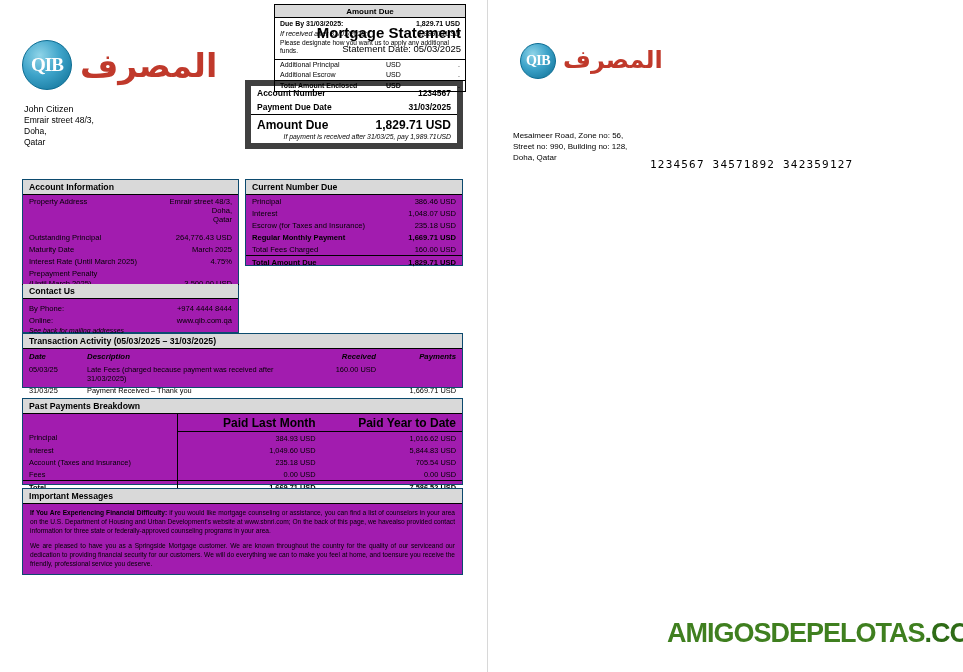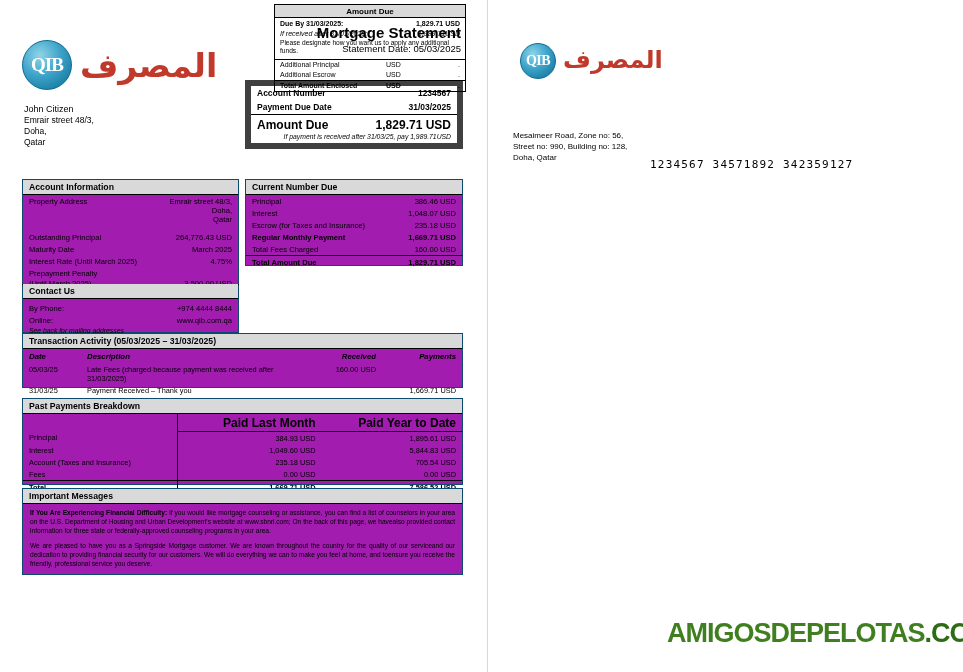--- a/index.html
+++ b/index.html
@@ -275,21 +275,21 @@
       <table class="pp-grid">
         <tbody>
             <tr class="pp-head">
           <td style="width:155px; border-bottom:none;"></td>
           <td class="midline" style="width:145px;">Paid Last Month</td>
           <td style="width:141px;">Paid Year to Date</td>
         </tr>
         <tr>
           <td>Principal</td>
           <td class="col2 midline">384.93 USD</td>
-          <td class="col3">1,895.61 USD</td>
+          <td class="col3">1,016.62 USD</td>
         </tr>
         <tr>
           <td>Interest</td>
           <td class="col2 midline">1,049.60 USD</td>
           <td class="col3">5,844.83 USD</td>
         </tr>
         <tr>
           <td>Account (Taxes and Insurance)</td>
           <td class="col2 midline">235.18 USD</td>
           <td class="col3">705.54 USD</td>

